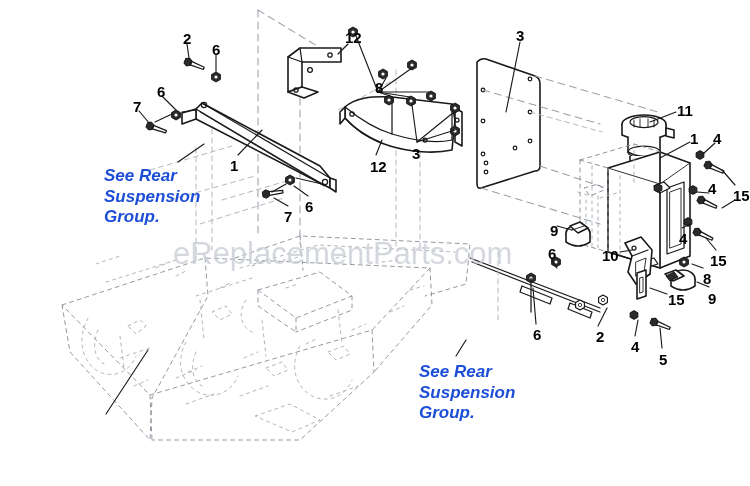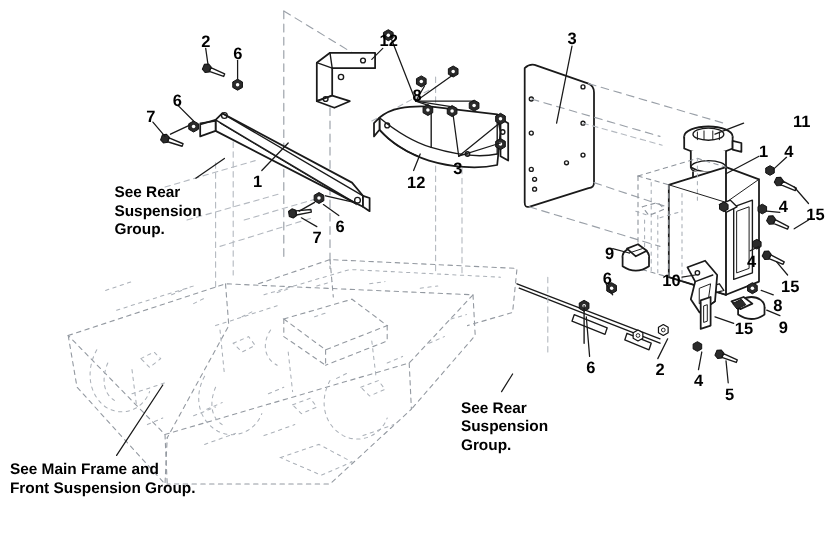--- a/index.html
+++ b/index.html
@@ -30,25 +30,26 @@
     font-size: 15px;
     color: #000000;
     line-height: 1;
     white-space: nowrap;
     user-select: none;
   }
   .note {
     position: absolute;
     font-family: "Liberation Sans", sans-serif;
     font-weight: bold;
-    font-size: 14px;
-    color: #000000;
+    font-size: 17px;
+    color: #1d4ed8;
     line-height: 1.22;
     white-space: pre;
     user-select: none;
+    font-style: italic;
   }
   .watermark {
     position: absolute;
     font-family: "Liberation Sans", sans-serif;
     font-size: 31px;
     color: #c9cdd4;
     opacity: 0.78;
     letter-spacing: 0px;
     white-space: nowrap;
     user-select: none;
@@ -446,37 +447,36 @@
       <path class="leader" d="M635,336 L638,320"></path>
 
       <path class="leader" d="M662,348 L660,328"></path>
 
       <path class="leader" d="M178,162 L204,144"></path>
       <path class="leader" d="M456,356 L466,340"></path>
       <path class="leader" d="M106,414 L148,350"></path>
     </g>
   </svg>
 
+  <div class="watermark" style="left:173px; top:236px;">eReplacementParts.com</div>
 
   <div class="note" style="left:104px; top:166px;">See Rear
 Suspension
 Group.</div>
   <div class="note" style="left:419px; top:362px;">See Rear
 Suspension
 Group.</div>
-  <div class="note" style="left:9px; top:418px;">See Main Frame and
-Front Suspension Group.</div>
 
   <div class="callout" style="left:183px; top:31px;">2</div>
   <div class="callout" style="left:212px; top:42px;">6</div>
   <div class="callout" style="left:345px; top:30px;">12</div>
   <div class="callout" style="left:516px; top:28px;">3</div>
   <div class="callout" style="left:375px; top:80px;">8</div>
   <div class="callout" style="left:157px; top:84px;">6</div>
-  <div class="callout" style="left:677px; top:103px;margin-left:44px;">11</div>
+  <div class="callout" style="left:677px; top:103px;">11</div>
   <div class="callout" style="left:133px; top:99px;">7</div>
   <div class="callout" style="left:690px; top:131px;">1</div>
   <div class="callout" style="left:713px; top:131px;">4</div>
   <div class="callout" style="left:370px; top:159px;">12</div>
   <div class="callout" style="left:412px; top:146px;">3</div>
   <div class="callout" style="left:230px; top:158px;">1</div>
   <div class="callout" style="left:708px; top:181px;">4</div>
   <div class="callout" style="left:733px; top:188px;">15</div>
   <div class="callout" style="left:305px; top:199px;">6</div>
   <div class="callout" style="left:284px; top:209px;">7</div>

